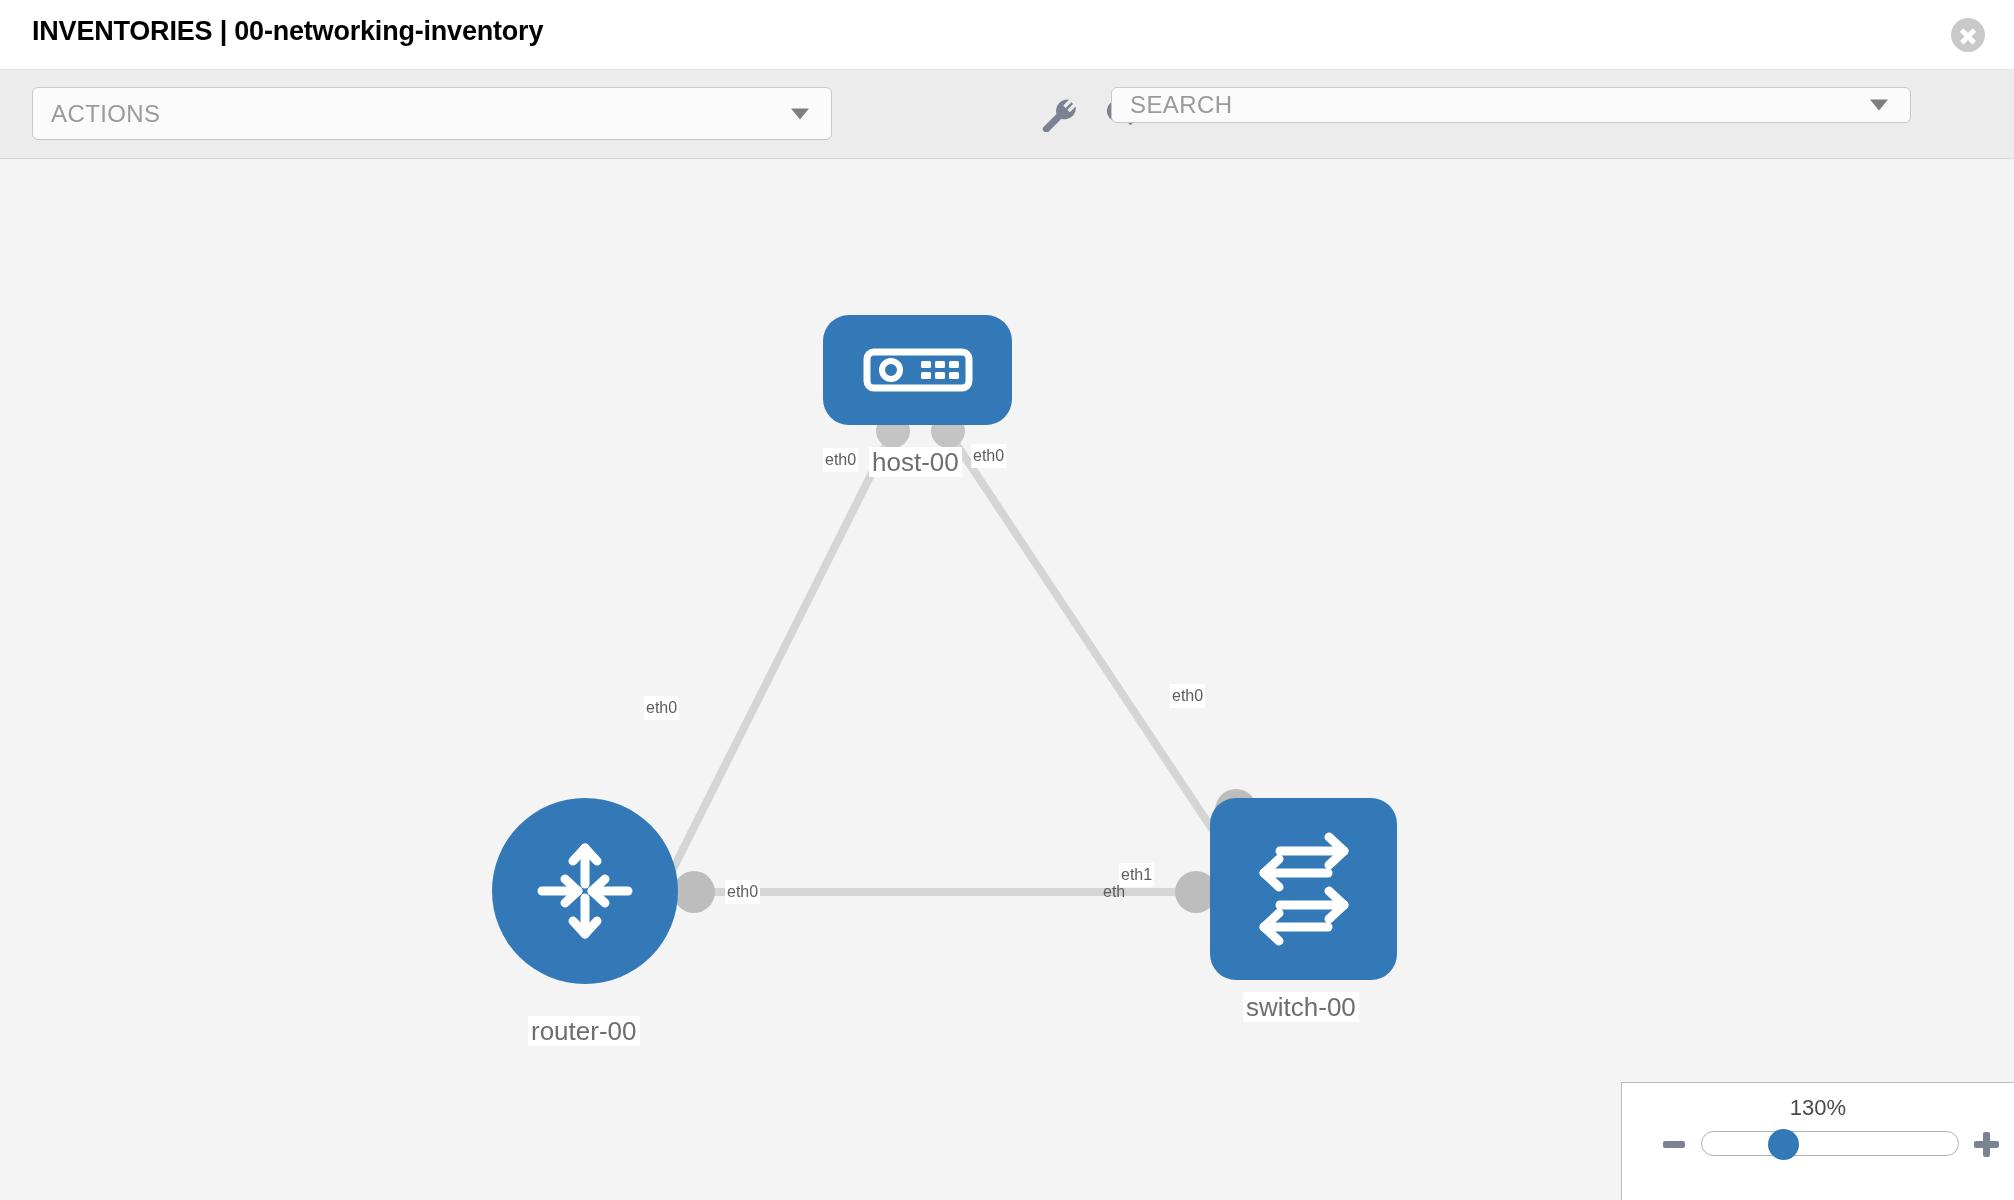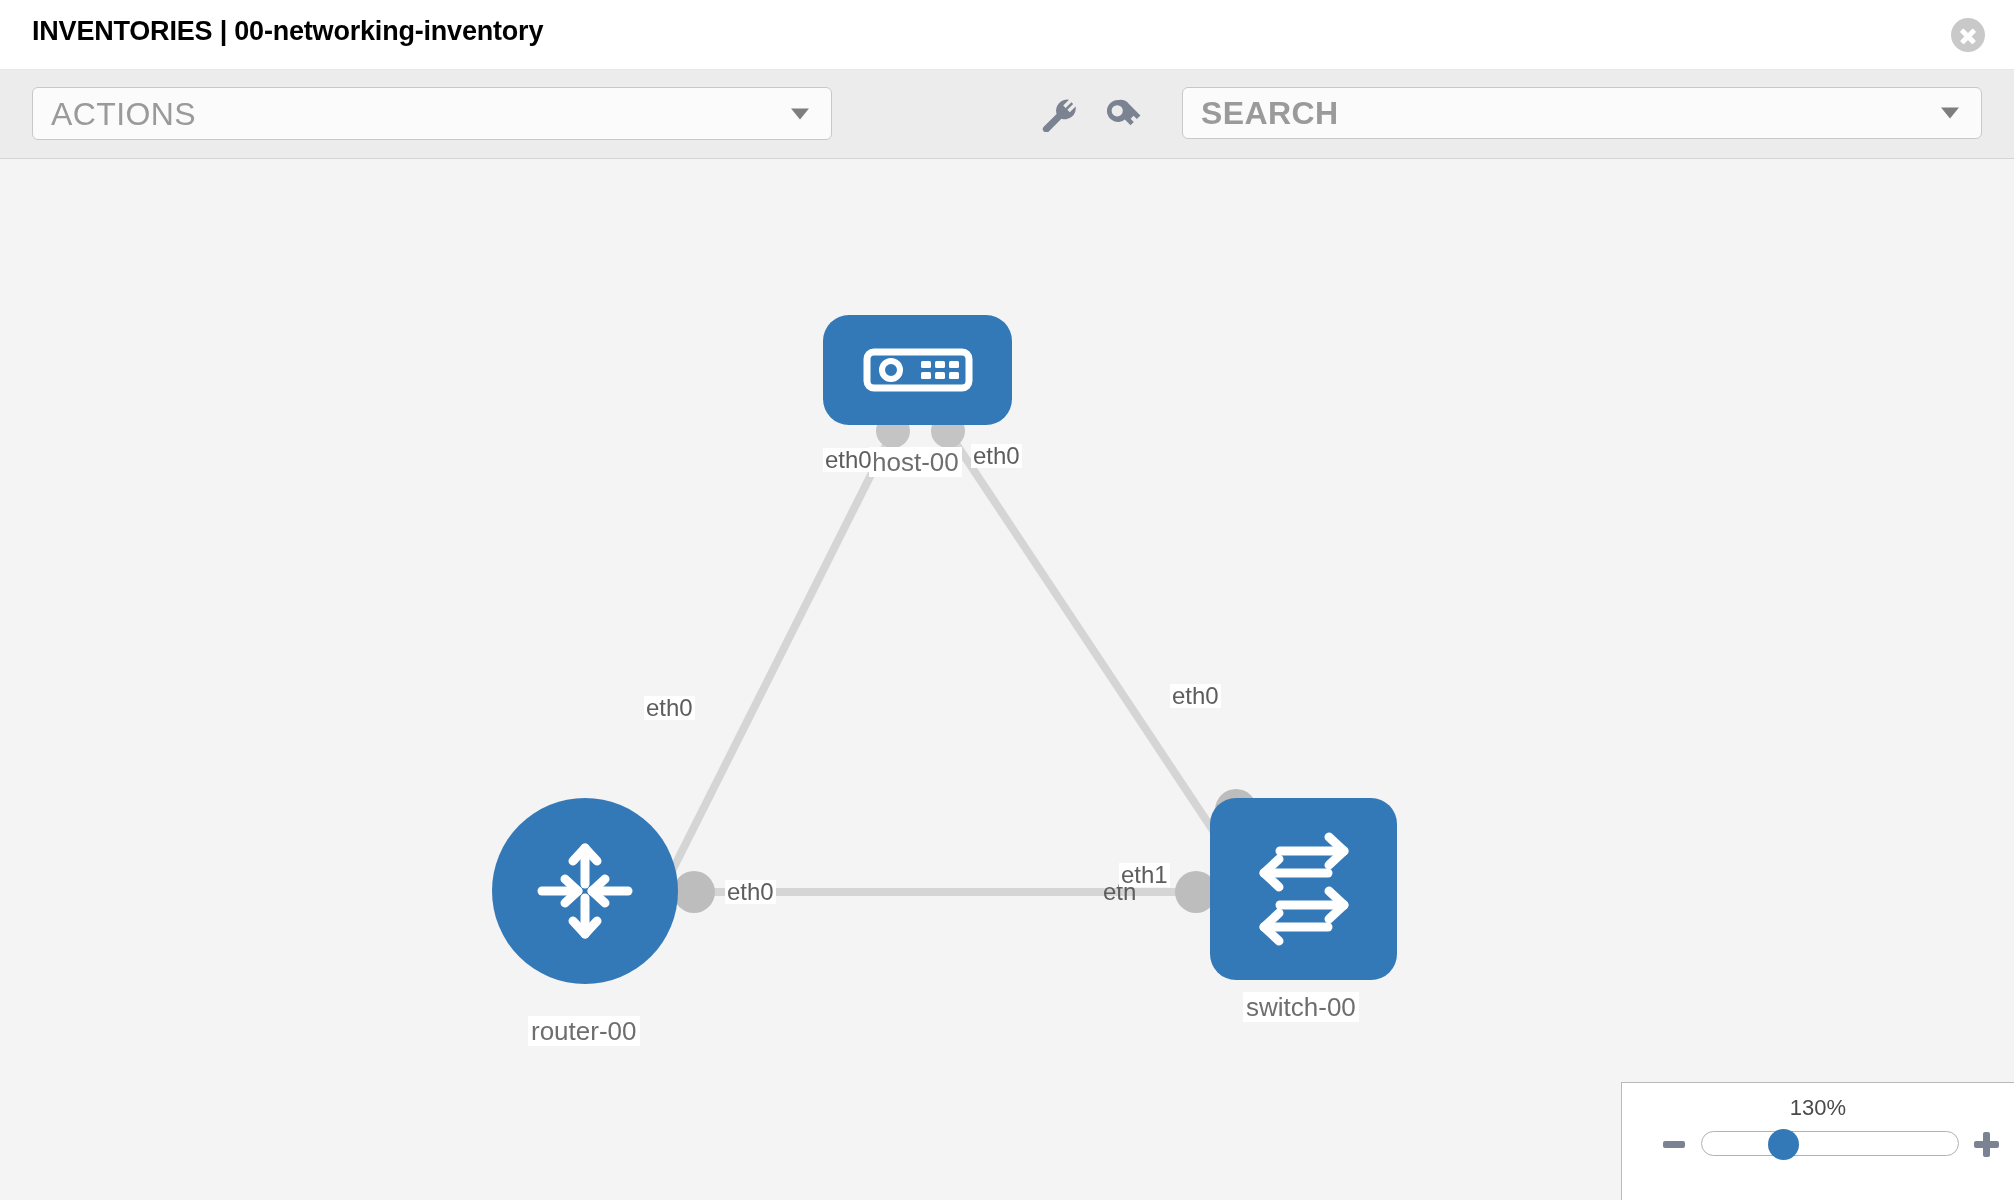--- a/index.html
+++ b/index.html
@@ -73,21 +73,21 @@
     border: 1px solid #c8c8c8;
     border-radius: 6px;
     box-sizing: border-box;
     cursor: pointer;
   }
   .select-box .sel-text {
     position: absolute;
     left: 18px;
     top: 50%;
     transform: translateY(-50%);
-    font-size: 32px;
+    font-size: 24px;
     color: #9a9a9a;
     letter-spacing: 0.4px;
     white-space: nowrap;
     text-align: center;
   }
   .caret {
     position: absolute;
     right: 22px;
     top: 50%;
     transform: translateY(-50%);
@@ -96,25 +96,24 @@
     border-right: 9px solid transparent;
     border-top: 11px solid #7e7e7e;
   }
   #actions-select {
     left: 32px;
     top: 17px;
     width: 800px;
     height: 53px;
   }
   #search-select {
-    left: 1182px;
+    left: 1111px;
     top: 17px;
     width: 800px;
-    height: 52px;
-    font-weight: bold;
+    height: 36px;
   }
   .tool-icon {
     position: absolute;
     top: 28px;
     width: 44px;
     height: 34px;
     cursor: pointer;
   }
   #wrench-icon { left: 1038px; }
   #key-icon    { left: 1104px; }
@@ -150,21 +149,21 @@
     position: absolute;
     font-size: 26px;
     color: #6e6e6e;
     background: #ffffff;
     white-space: nowrap;
     padding: 0 3px;
     line-height: 30px;
   }
   .port-label {
     position: absolute;
-    font-size: 24px;
+    font-size: 16px;
     color: #5d5d5d;
     background: #ffffff;
     white-space: nowrap;
     padding: 0 2px;
     line-height: 24px;
   }
 
   
   #zoom-panel {
     position: absolute;

